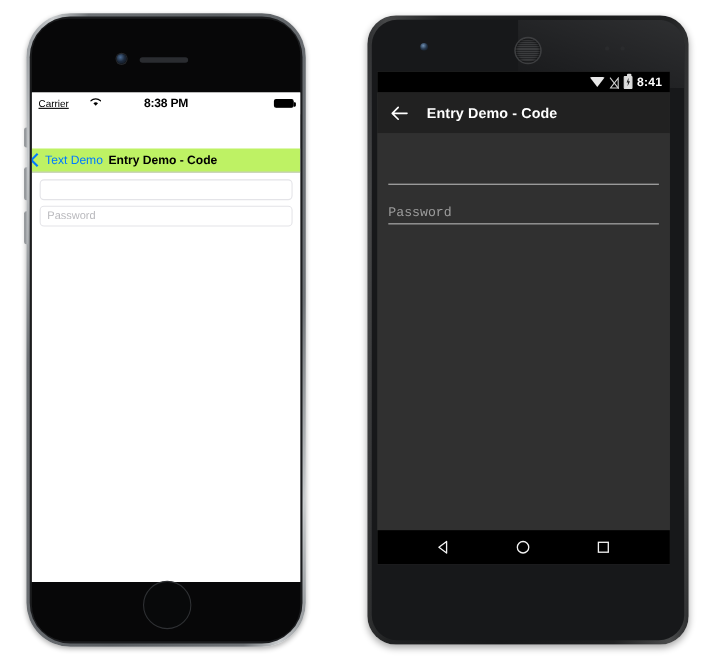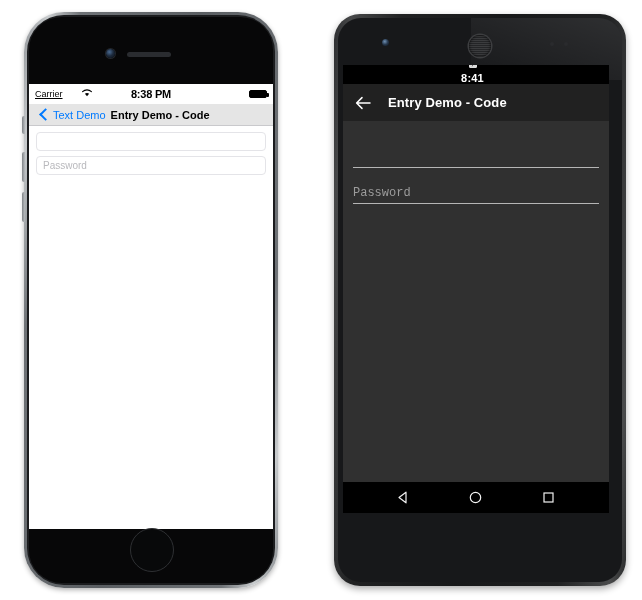--- a/index.html
+++ b/index.html
@@ -133,26 +133,27 @@
     right: -3px; top: 2px;
     width: 2px; height: 4px;
     background: #000;
     border-radius: 0 1px 1px 0;
   }
 
   
   .ios-navbar {
     position: relative;
     height: 22px;
-    background: #e5e5e5;
+    background: #bef264;
     border-bottom: 1px solid #c9c9cc;
     display: flex;
     align-items: center;
-    padding-left: 12px;
-    box-sizing: border-box;
+    padding-left: 0;
+    box-sizing: border-box;
+    margin-top: 31px;
   }
   .ios-back {
     display: flex;
     align-items: center;
     gap: 2px;
     color: #007aff;
     font-size: 11px;
     cursor: pointer;
   }
   .ios-back-chevron {
@@ -263,21 +264,20 @@
   
   .and-statusbar {
     height: 19px;
     background: #000000;
     display: flex;
     align-items: center;
     justify-content: flex-end;
     gap: 4px;
     padding-right: 7px;
     box-sizing: border-box;
-    flex-direction: column;
   }
   .and-wifi {
     width: 0; height: 0;
     border-left: 7px solid transparent;
     border-right: 7px solid transparent;
     border-top: 9px solid #e8e8e8;
     border-radius: 2px;
   }
   .and-signal {
     position: relative;

